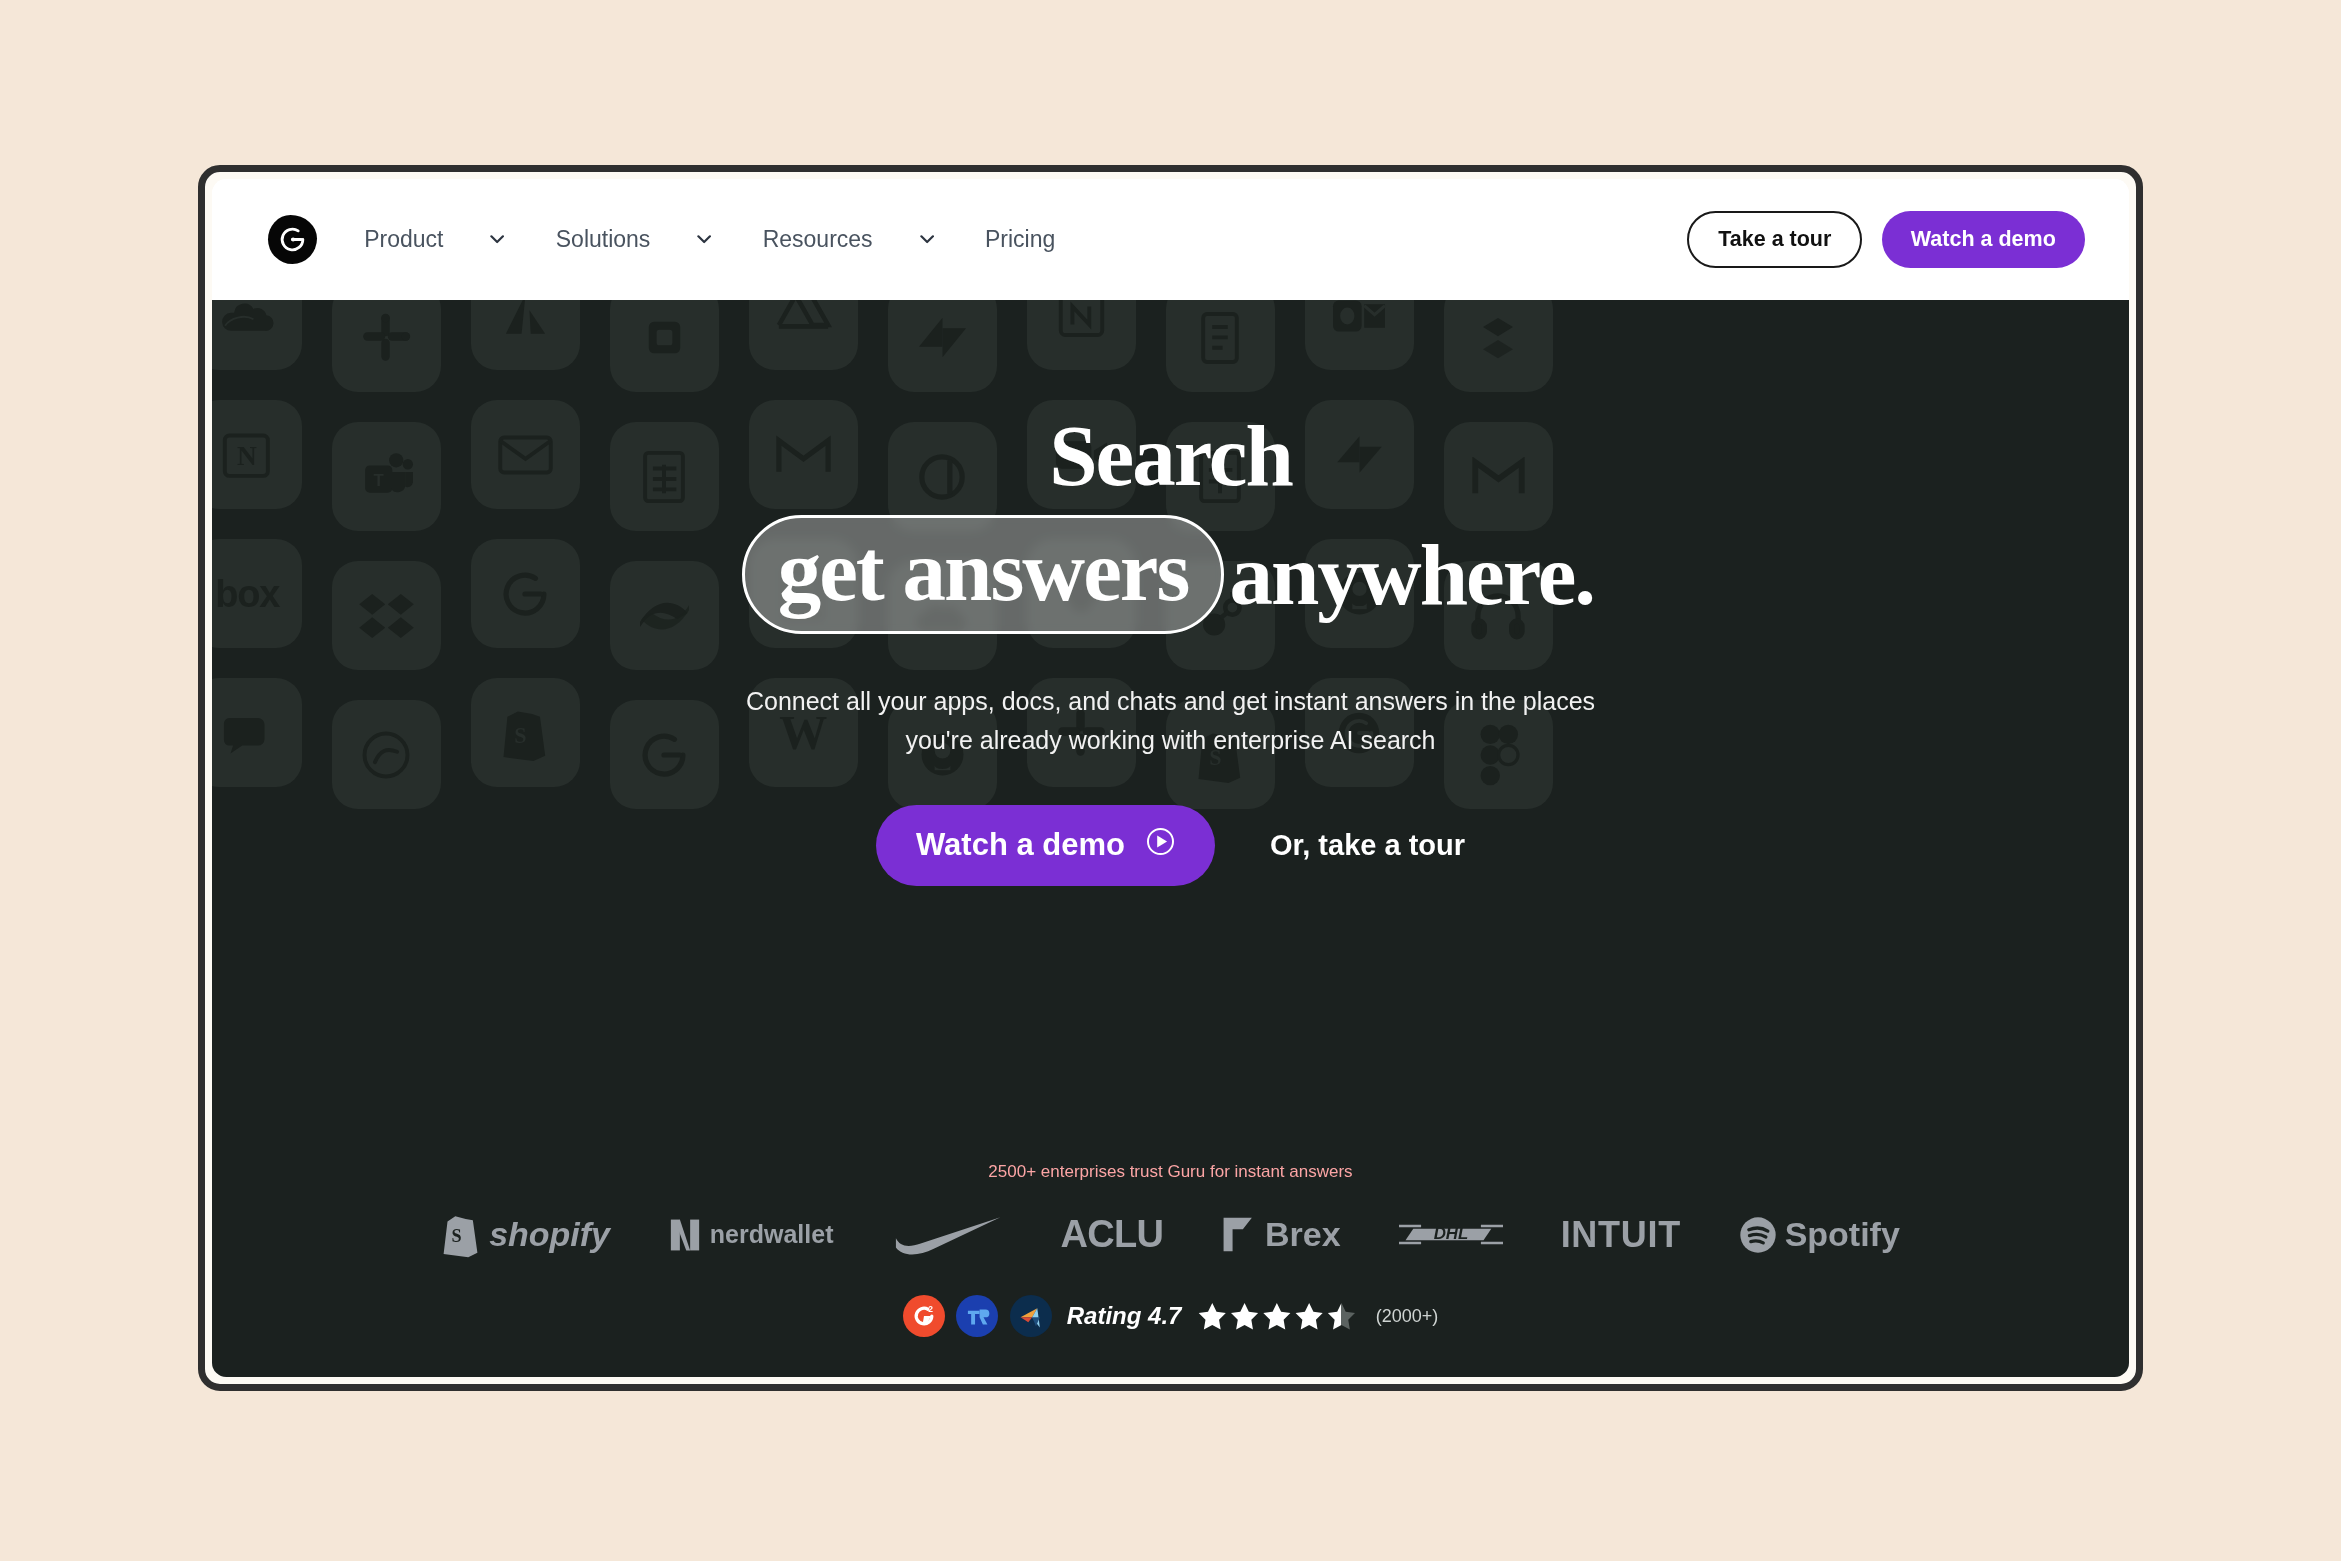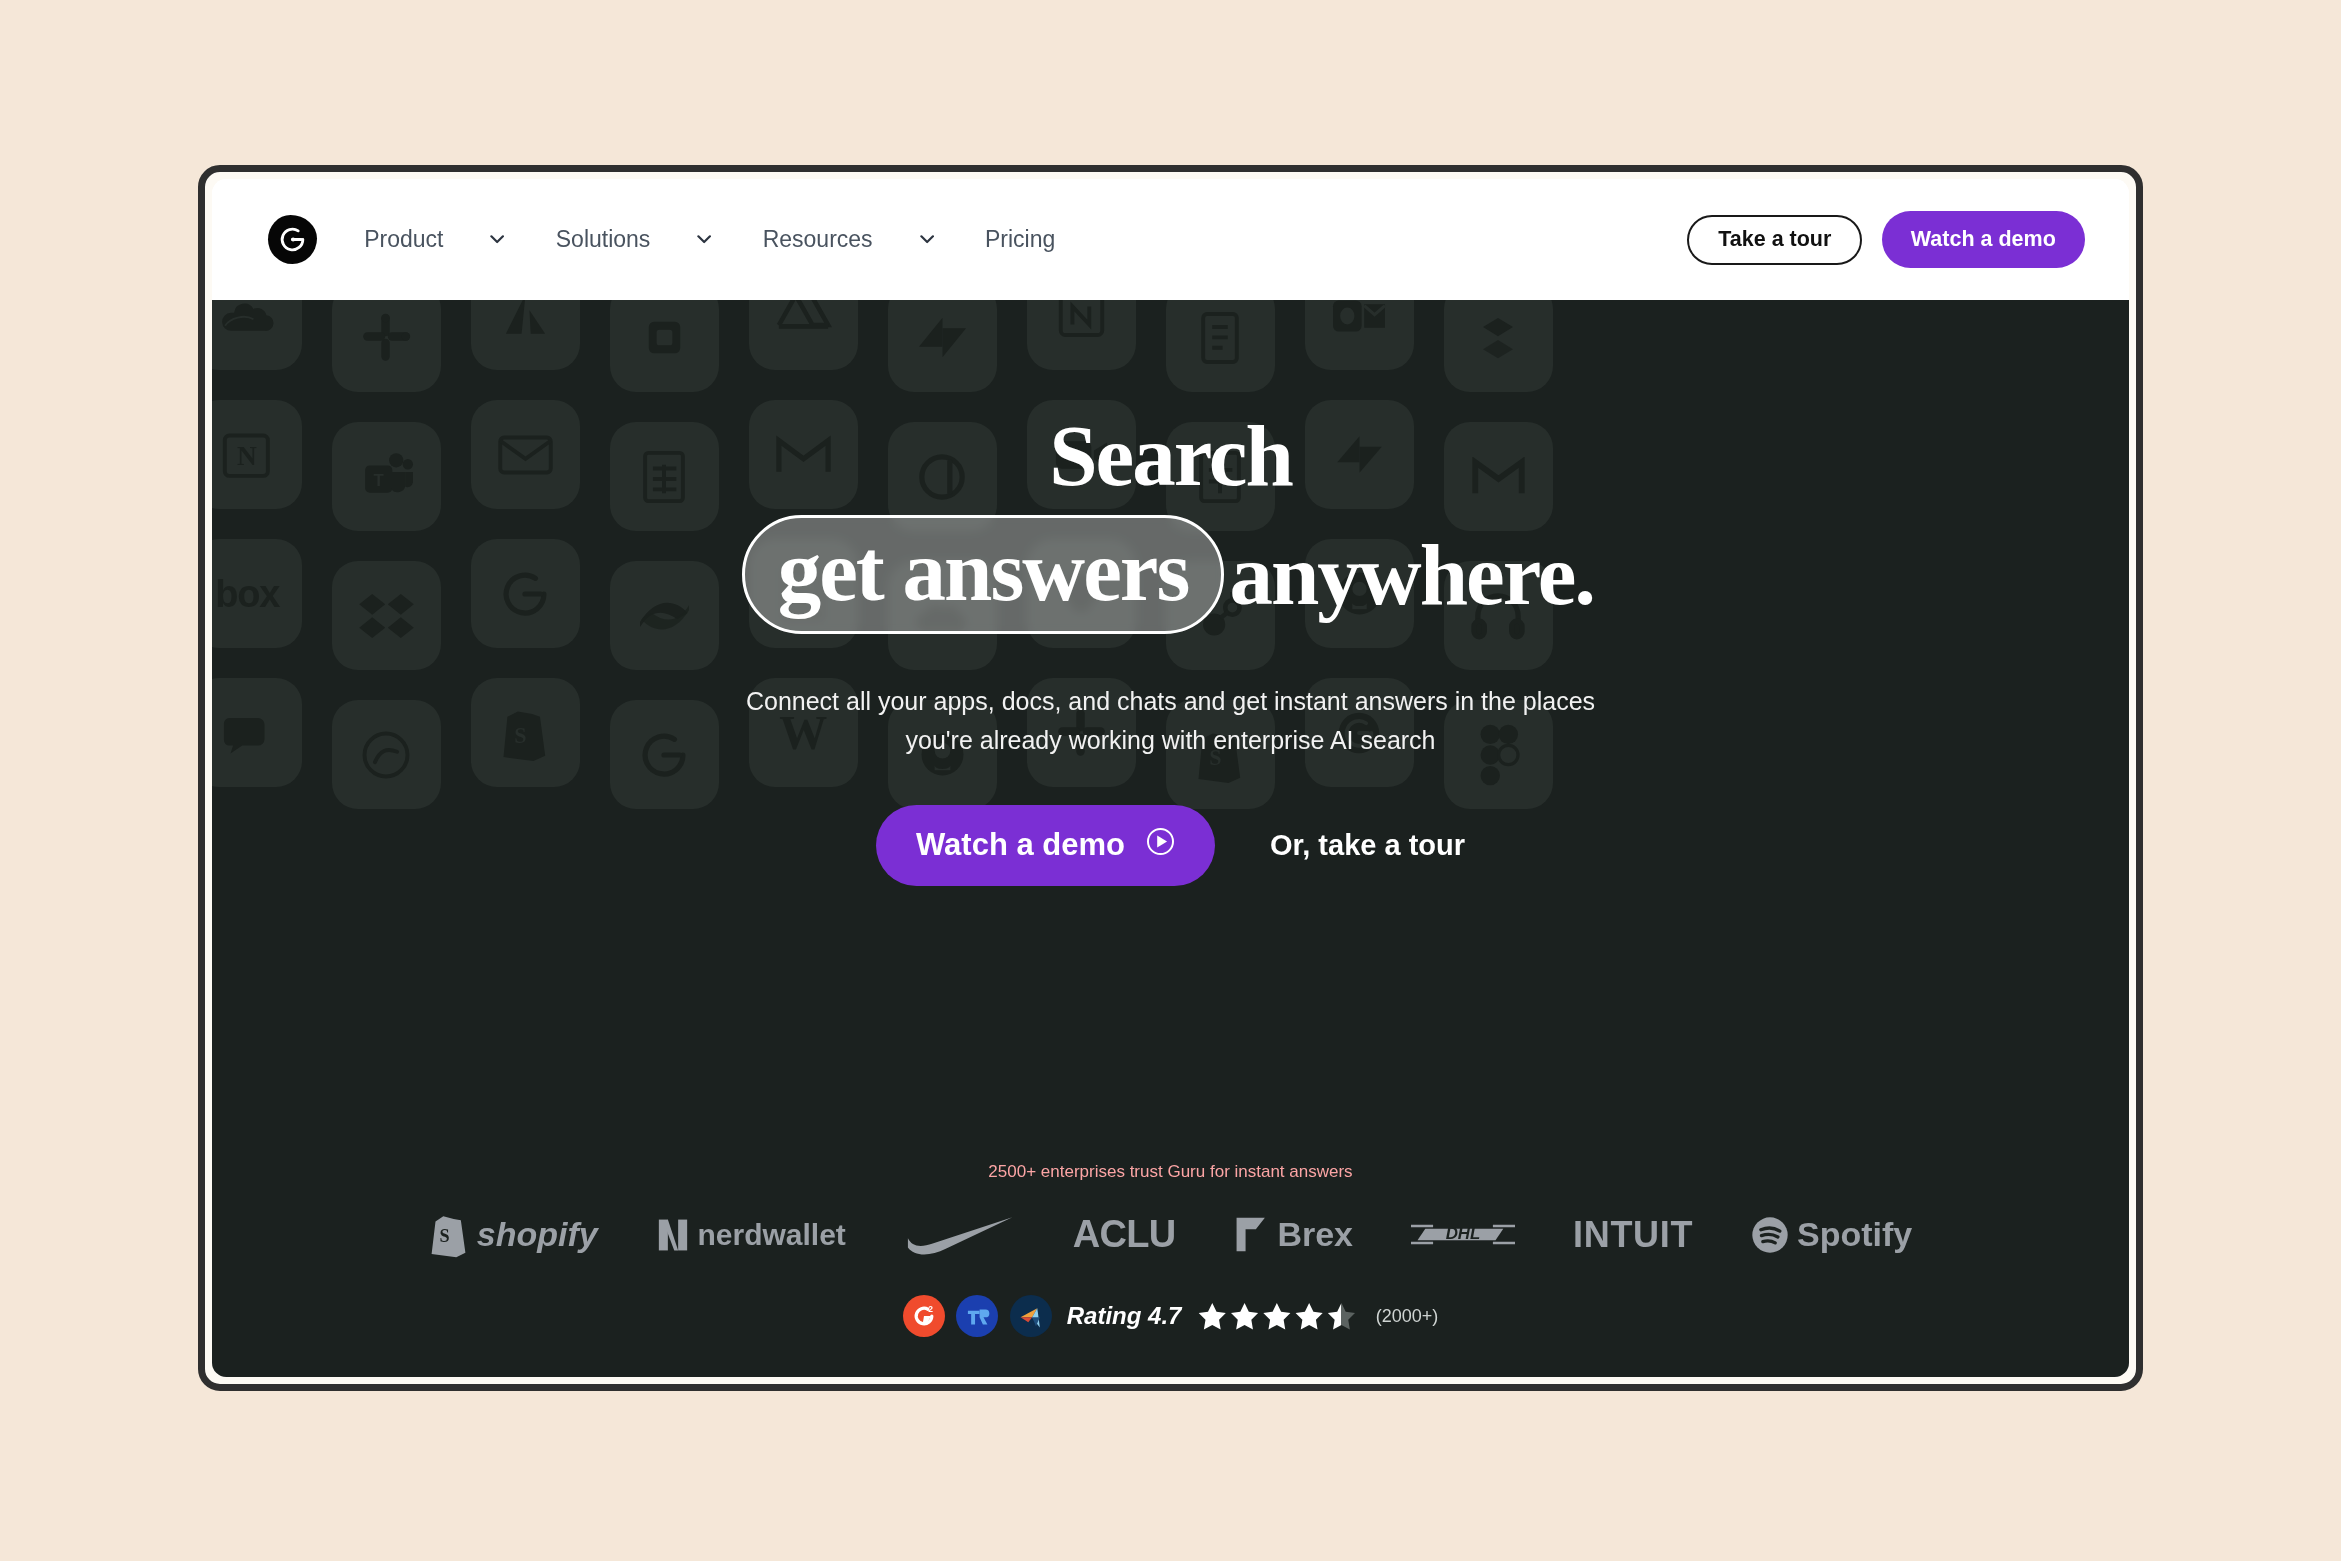--- a/index.html
+++ b/index.html
@@ -54,21 +54,21 @@
     font-size:23px; color:#49535f;
     margin-right:51px;
     cursor:pointer; white-space:nowrap;gap:36px;
   }
   .nav-link .caret { margin-left:11px; display:flex; }
   .nav-spacer { flex:1 1 auto; }
   .btn-outline {
     font-size:21.5px; font-weight:bold; color:#111;
     background:#fff; border:2px solid #191919;
     border-radius:650px;
-    padding:0 29px; height:50px;
+    padding:0 29px; height:57px;
     display:flex; align-items:center; justify-content:center;
     cursor:pointer; white-space:nowrap;
     box-sizing:border-box;
   }
   .btn-purple {
     font-size:21.5px; font-weight:bold; color:#fff;
     background:#7b2fd4; border:none;
     border-radius:650px;
     padding:0 29px; height:57px;
     display:flex; align-items:center; justify-content:center;
@@ -570,21 +570,21 @@
             </svg>
           <span class="wordmark" style="font-style:italic;margin-left:9px">shopify</span>
         </div>
 
         <div class="clogo">
           <svg width="34" height="36" viewBox="0 0 52 56" fill="#9ba0a6">
               <rect x="4" y="4" width="14" height="48"></rect>
               <rect x="34" y="4" width="14" height="48"></rect>
               <path d="M18 4l16 48h-6L12 10z"></path>
             </svg>
-          <span class="wordmark" style="font-size:30px;margin-left:7.8px">nerdwallet</span>
+          <span class="wordmark" style="font-size:25px;margin-left:7.8px">nerdwallet</span>
         </div>
 
         <div class="clogo">
           <svg width="111" height="46" viewBox="0 0 170 70">
               <path d="M6 54c10 14 34 14 58 2L166 8 44 48C24 55 12 52 6 40z" fill="#9ba0a6"></path>
             </svg>
         </div>
 
         <div class="clogo">
           <span class="wordmark" style="font-size:38px;letter-spacing:-0.7px">ACLU</span>

